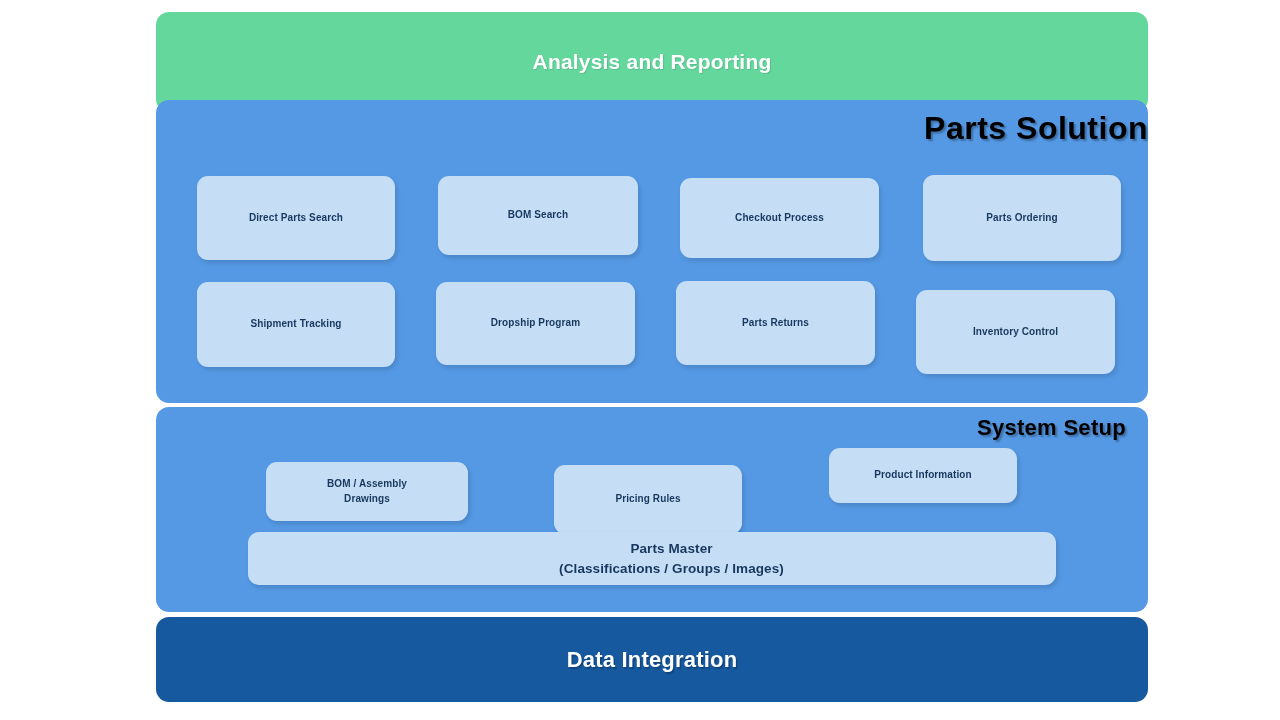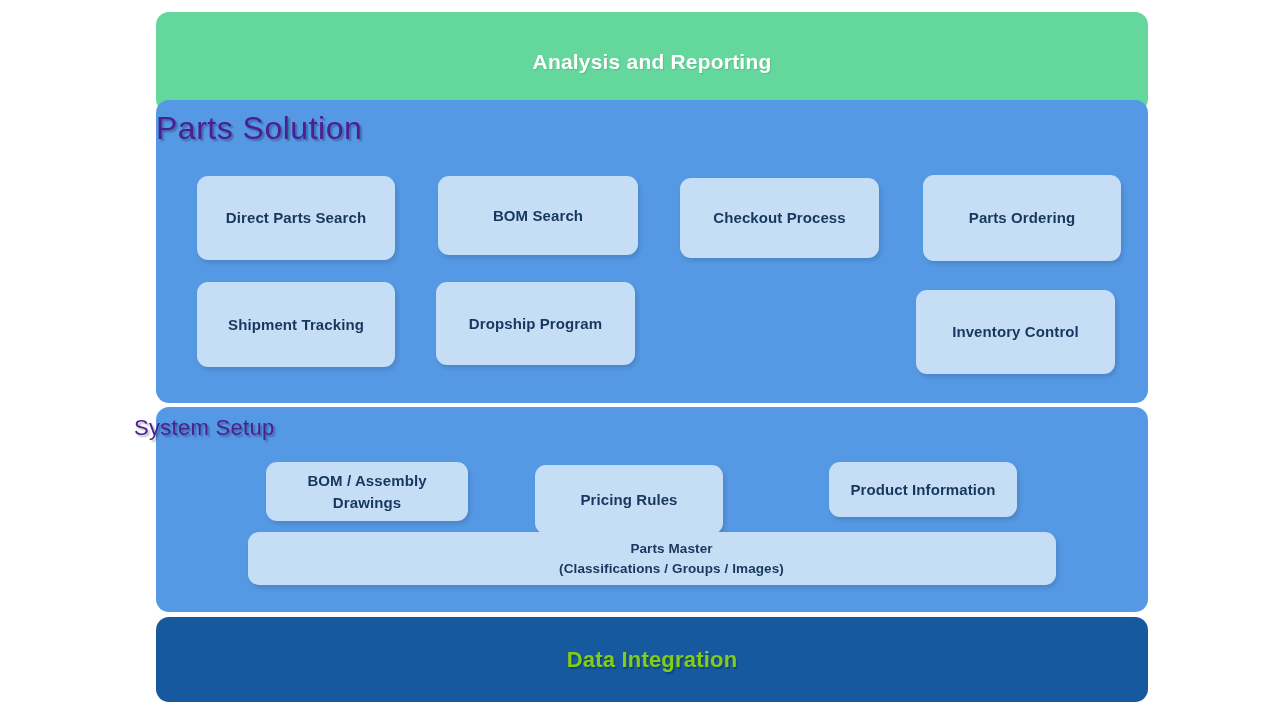--- a/index.html
+++ b/index.html
@@ -51,21 +51,21 @@
     left: 156px;
     top: 617px;
     width: 992px;
     height: 85px;
     background: #16599f;
     display: flex;
     align-items: center;
     justify-content: center;
   }
   .banner-dark .banner-text {
-    color: #84cc16;
+    color: #ffffff;
     font-size: 22px;
     font-weight: bold;
     letter-spacing: 0.2px;
     text-shadow: 1.5px 1.5px 1px rgba(0,0,0,0.22);
   }
 
   
   .panel-blue {
     background: #5599e5;
   }
@@ -78,23 +78,23 @@
   .panel-setup {
     left: 156px;
     top: 407px;
     width: 992px;
     height: 205px;
   }
 
   .panel-title {
     position: absolute;
     width: 100%;
-    text-align: left;
-    color: #4c1d95;
-    font-weight: normal;
+    text-align: right;
+    color: #000000;
+    font-weight: bold;
     text-shadow: 2px 2px 2px rgba(0,0,0,0.30);
   }
   .panel-parts .panel-title {
     top: 10px;
     left: 0;
     font-size: 32px;
     letter-spacing: 0.5px;
   }
   .panel-setup .panel-title {
     top: 8px;
@@ -111,21 +111,21 @@
     box-shadow: 2px 3px 5px rgba(0,0,0,0.13);
     display: flex;
     align-items: center;
     justify-content: center;
     text-align: center;
     box-sizing: border-box;
     padding: 4px 8px;
   }
   .box .box-label {
     color: #18375f;
-    font-size: 15px;
+    font-size: 10px;
     font-weight: bold;
     line-height: 1.45;
     letter-spacing: 0.1px;
   }
   .box-wide .box-label {
     font-size: 13.5px;
   }
 
   .l1 { display: block; }
   .l2 { display: block; }
@@ -160,42 +160,45 @@
     </div>
 
     <div class="box" style="left:280px; top:182px; width:199px; height:83px;">
       <span class="box-label">Dropship Program</span>
     </div>
 
     <div class="box" style="left:41px;  top:182px; width:198px; height:85px;">
       <span class="box-label">Shipment Tracking</span>
     </div>
 
+    <div class="box" style="left:520px; top:181px; width:199px; height:84px;">
+      <span class="box-label">Parts Returns</span>
+    </div>
 
     <div class="box" style="left:760px; top:190px; width:199px; height:84px;">
       <span class="box-label">Inventory Control</span>
     </div>
   </div>
 
   <div class="panel panel-blue panel-setup">
 
     <div class="panel-title">System Setup</div>
 
     <div class="box" style="left:110px; top:55px; width:202px; height:59px;">
       <span class="box-label">
         <span class="l1">BOM / Assembly</span>
         <span class="l2">Drawings</span>
       </span>
     </div>
 
-    <div class="box" style="left:379px; top:58px; width:188px; height:69px;">
+    <div class="box" style="left:398px; top:58px; width:188px; height:69px;">
       <span class="box-label">Pricing Rules</span>
     </div>
 
-    <div class="box" style="left:673px; top:55px; width:188px; height:55px;">
+    <div class="box" style="left:673px; top:41px; width:188px; height:55px;">
       <span class="box-label">Product Information</span>
     </div>
 
     <div class="box box-wide" style="left:92px; top:125px; width:808px; height:53px;padding-left:47px;">
       <span class="box-label">
         <span class="l1">Parts Master</span>
         <span class="l2">(Classifications / Groups / Images)</span>
       </span>
     </div>
   </div>

